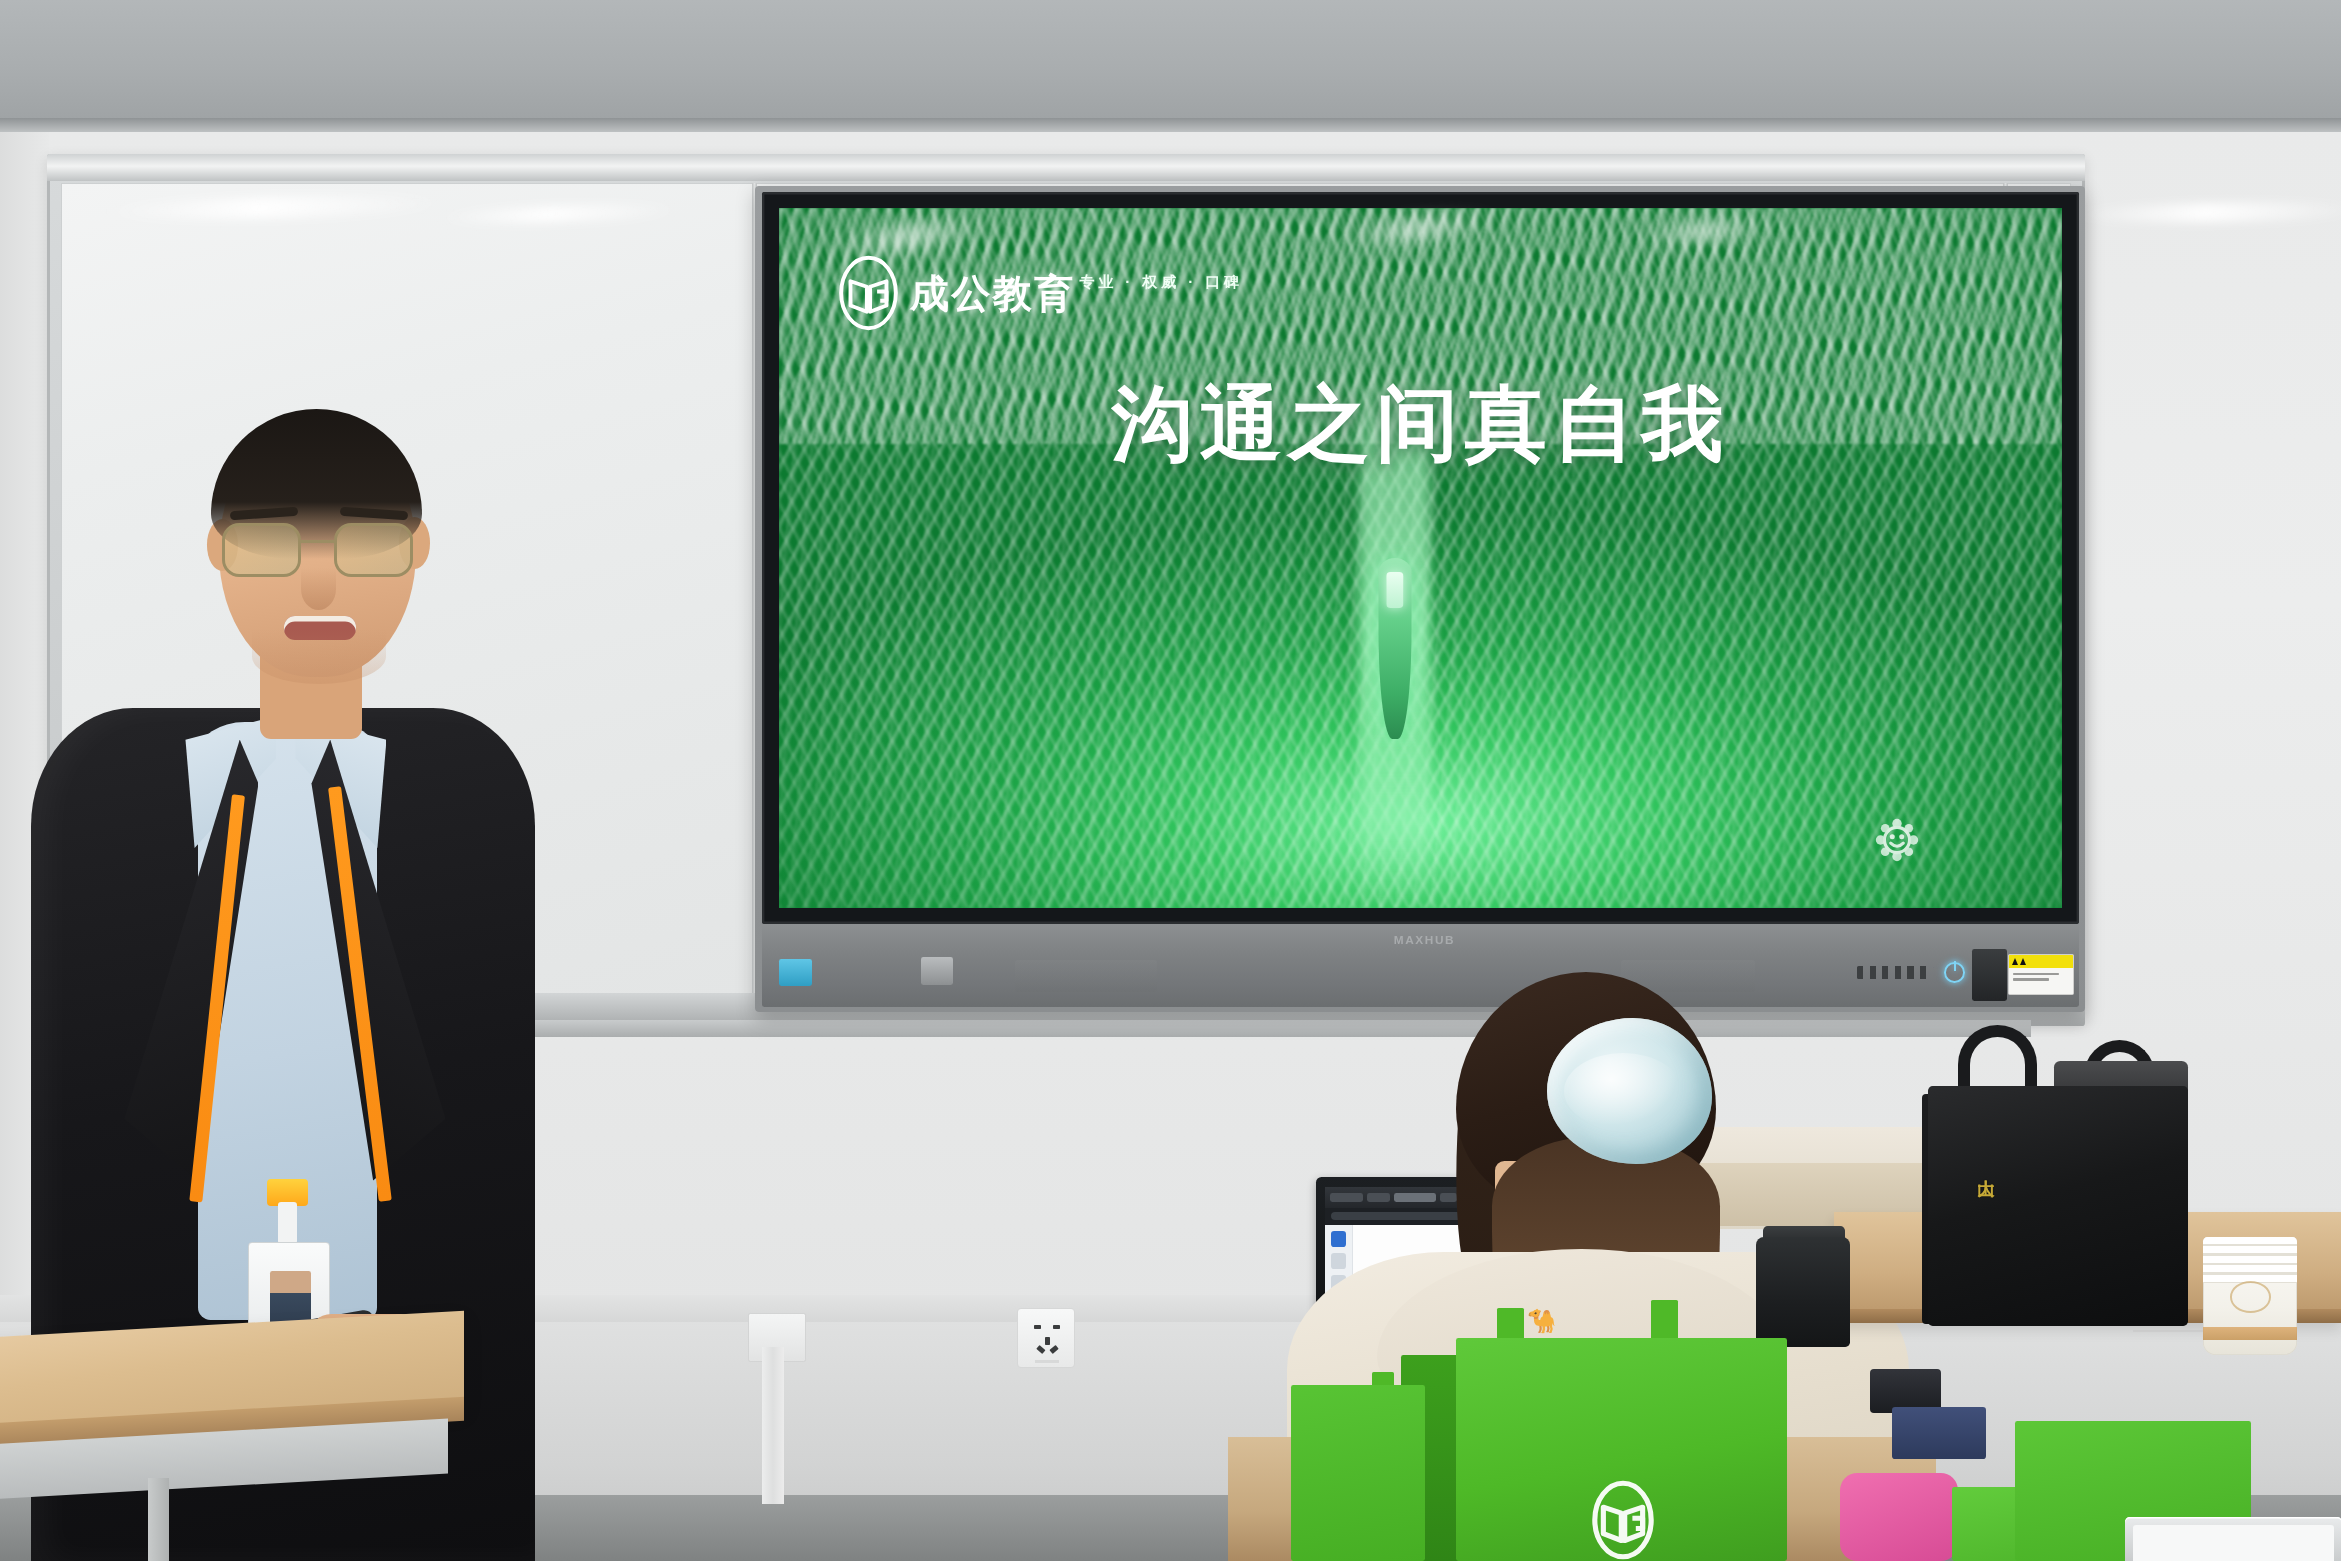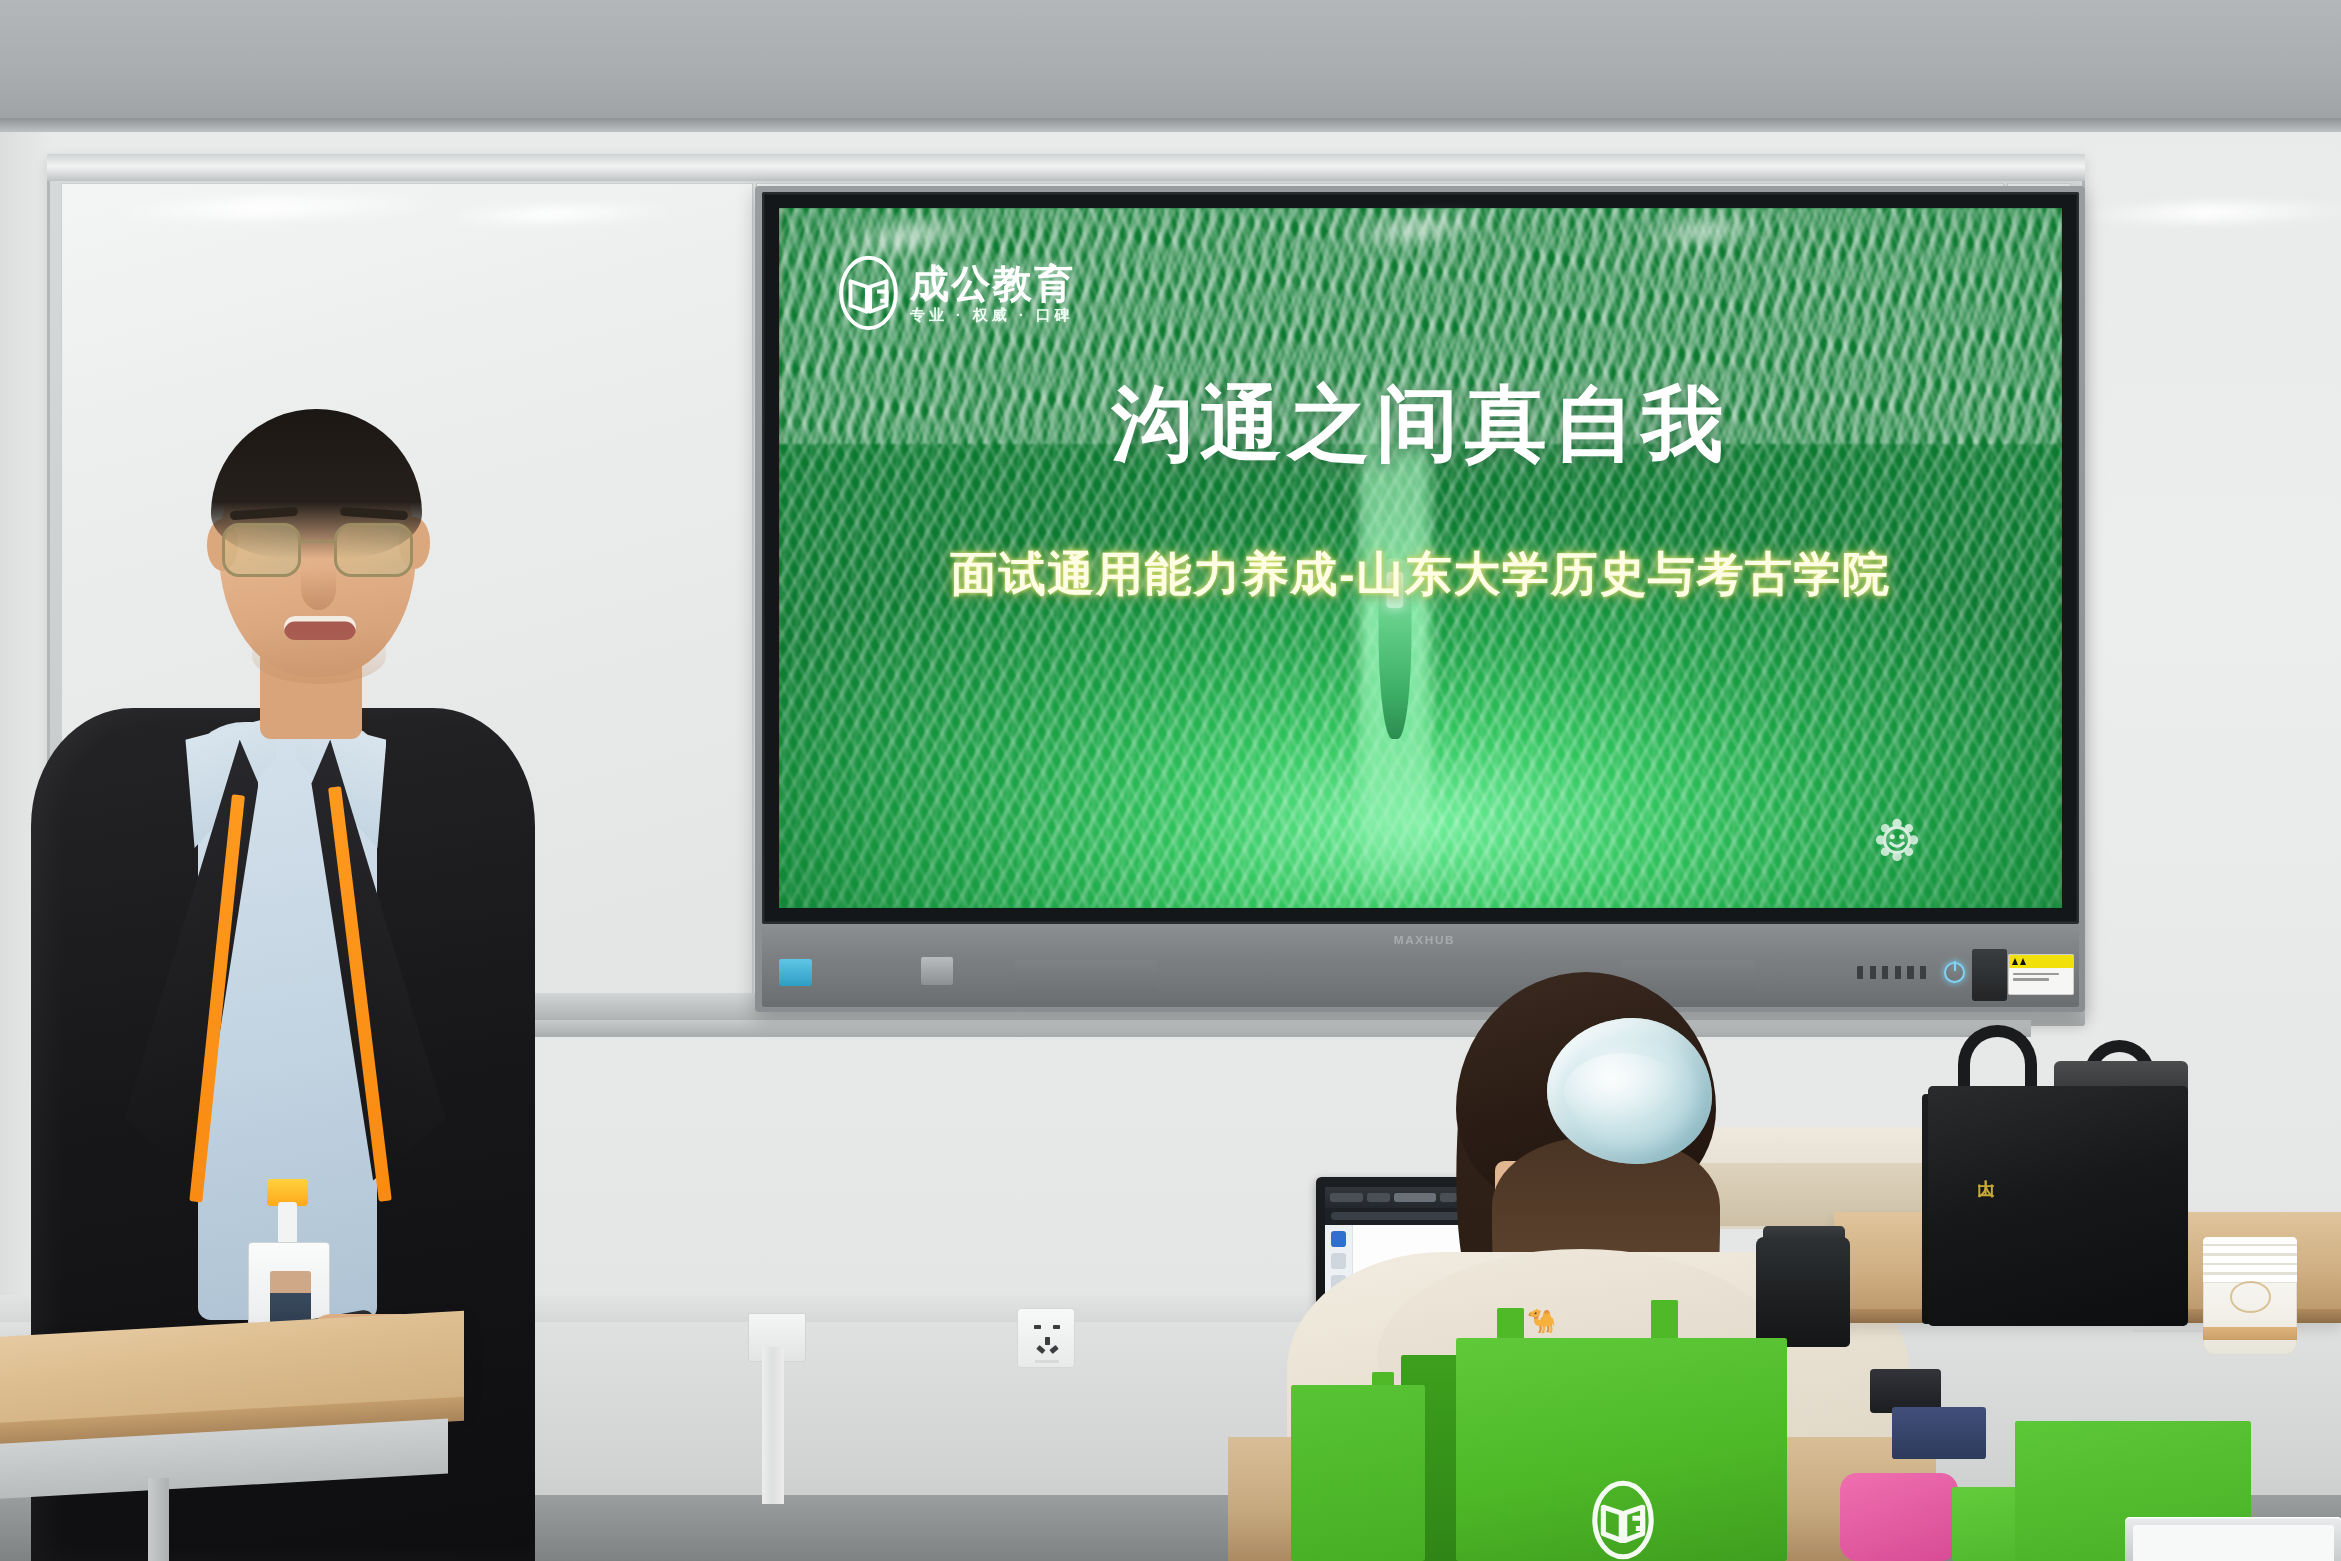--- a/index.html
+++ b/index.html
@@ -143,21 +143,21 @@
     background:linear-gradient(100deg, rgba(255,255,255,0) 0%, rgba(255,255,255,.55) 50%, rgba(255,255,255,0) 100%);
     filter:blur(7px);
   }
   .sg1 { left:826px; top:225px; width:165px; height:23.6px; transform:rotate(-8deg); }
   .sg2 { left:1338px; top:219px; width:157px; height:20.5px; transform:rotate(-6deg); }
   .sg3 { left:1637px; top:222px; width:134px; height:19px; transform:rotate(-5deg); }
 
   
   .slide-logo { position:absolute; left:838px; top:255px; display:flex; align-items:center; gap:11px; }
   .logo-mark { width:61px; height:76px; }
-  .logo-text-wrap { display:flex; flex-direction:column; gap:3.9px; }
+  .logo-text-wrap { display:flex; flex-direction:row; gap:3.9px; }
   .logo-word {
     font-size:39px; font-weight:bold; color:#fff; letter-spacing:2.4px; line-height:1;
     text-shadow:0 0 7.9px rgba(255,255,255,.45);
   }
   .logo-tag {
     font-size:15px; color:#f0fff5; letter-spacing:3.9px; line-height:1; font-weight:bold;
     text-shadow:0 0 4.7px rgba(255,255,255,.4);
   }
   .slide-title {
     position:absolute; left:779px; top:370px; width:1283px; text-align:center;
@@ -661,21 +661,20 @@
       <path d="M62 33 L41 40 L41 72 L62 64 Z" fill="none" stroke="#ffffff" stroke-width="5" stroke-linejoin="round"></path>
       <path d="M50 46 L62 46 L62 58 L54 58" fill="none" stroke="#ffffff" stroke-width="5" stroke-linejoin="round"></path>
     </svg>
     <span class="logo-text-wrap">
       <span class="logo-word">成公教育</span>
       <span class="logo-tag">专业 · 权威 · 口碑</span>
     </span>
   </div>
 
   <div class="slide-title">沟通之间真自我</div>
-  <div class="slide-subtitle">面试通用能力养成-山东大学历史与考古学院</div>
 
   <svg class="slide-watermark" viewBox="0 0 56 56">
     <g fill="#ffffff" opacity="0.9">
       <circle cx="28" cy="7" r="6"></circle>
         <circle cx="28" cy="49" r="6"></circle>
       <circle cx="7" cy="28" r="6"></circle>
         <circle cx="49" cy="28" r="6"></circle>
       <circle cx="13" cy="13" r="5.5"></circle>
         <circle cx="43" cy="13" r="5.5"></circle>
       <circle cx="13" cy="43" r="5.5"></circle>

